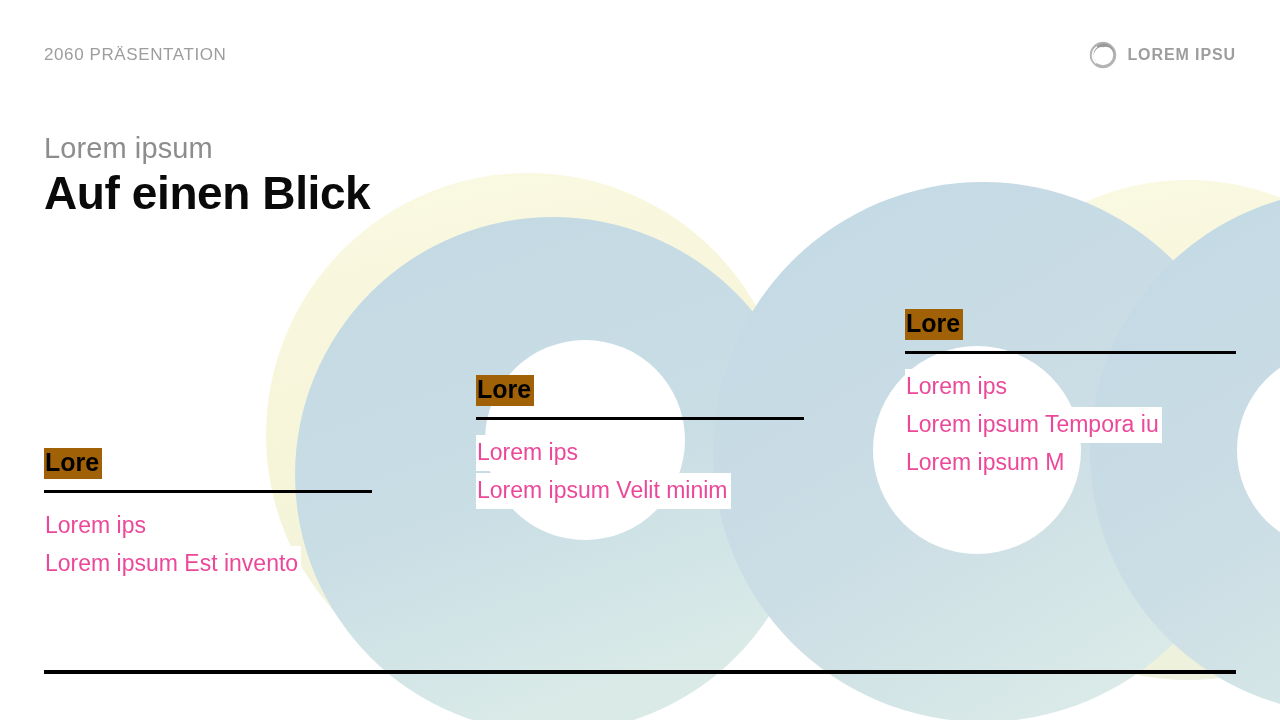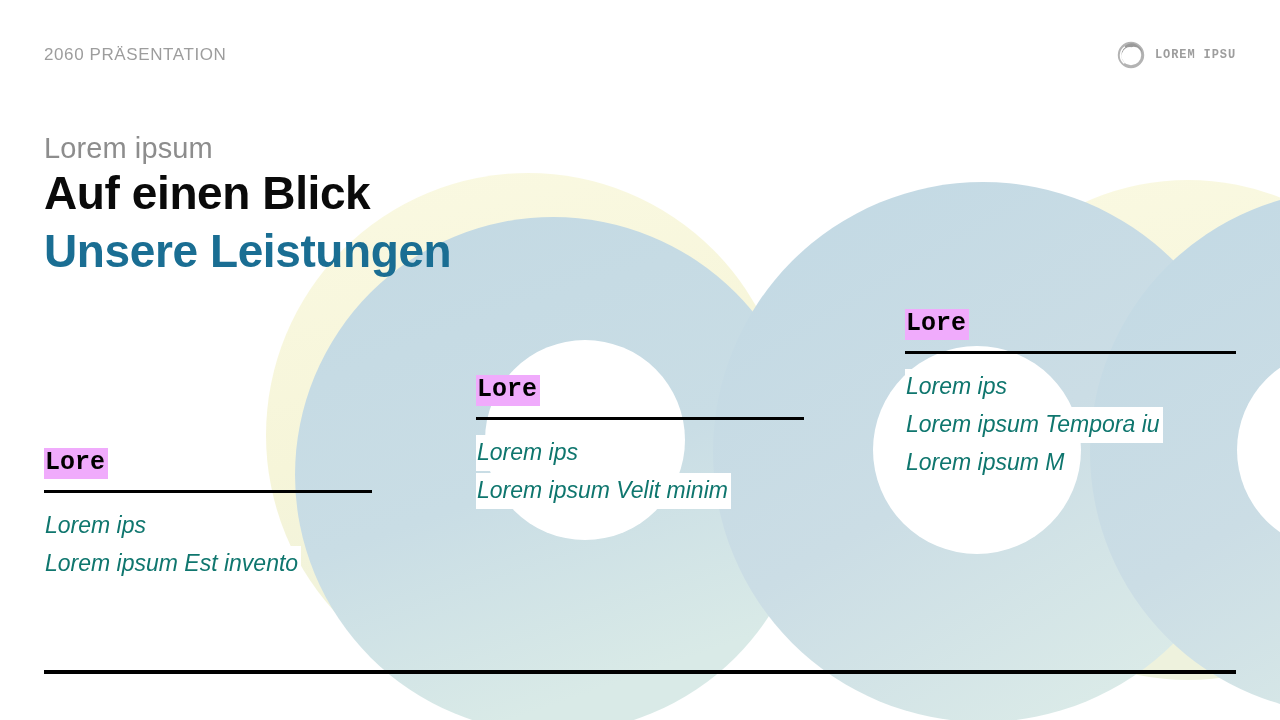--- a/index.html
+++ b/index.html
@@ -43,26 +43,25 @@
     color:#9d9d9d;
     white-space:nowrap;
   }
   .brand {
     display:flex;
     align-items:center;
     gap:9px;
   }
   .brand-mark { display:block; width:30px; height:30px; }
   .brand-name {
-    font-size:12px;
+    font-size:16px;
     font-weight:700;
     letter-spacing:0.9px;
     color:#9d9d9d;
     white-space:nowrap;
-    font-family:Liberation Mono, monospace;
   }
 
   
   .title-block {
     position:absolute;
     left:44px; top:132px;
     z-index:6;
   }
   .eyebrow {
     font-size:29px;
@@ -90,42 +89,40 @@
   
   .col {
     position:absolute;
     z-index:5;
   }
   .col-head {
     font-size:25px;
     font-weight:700;
     color:#000000;
     line-height:1.1;
-    background:#f0abfc;
+    background:#a16207;
     display:inline-block;
     padding:1px 3px 2px 1px;
-    font-family:Liberation Mono, monospace;
   }
   .col-rule {
     height:3px;
     background:#000000;
     margin-top:11px;
   }
   .col-lines { margin-top:15px; }
   .col-line {
     font-size:23px;
     font-weight:400;
-    color:#0f766e;
+    color:#ec4899;
     line-height:1.0;
     background:#ffffff;
     display:inline-block;
     padding:6px 3px 7px 1px;
     margin-bottom:2px;
     white-space:nowrap;
-    font-style:italic;
   }
 
   #col-1 { left:44px; top:448px; width:328px; }
   #col-1 .col-rule { width:328px; }
   #col-2 { left:476px; top:375px; width:328px; }
   #col-2 .col-rule { width:328px; }
   #col-3 { left:905px; top:309px; width:331px; }
   #col-3 .col-rule { width:331px; }
 
   
@@ -188,21 +185,20 @@
         <path d="M 16 3.5 A 12.5 12.5 0 0 1 27.4 20.8 A 9.6 9.6 0 0 0 16 7.6 A 9.6 9.6 0 0 0 9.2 24.4 A 12.5 12.5 0 0 1 16 3.5 Z" fill="#9a9a9a"></path>
         <path d="M 9.6 7.2 A 11 11 0 0 0 9.0 24.9" fill="none" stroke="#ffffff" stroke-width="1.6"></path>
       </svg>
       <div class="brand-name">LOREM IPSU</div>
     </div>
   </div>
 
   <div class="title-block">
     <div class="eyebrow">Lorem ipsum</div>
     <div class="headline">Auf einen Blick</div>
-    <div class="subhead">Unsere Leistungen</div>
   </div>
 
   <div class="col" id="col-1">
     <div class="col-head">Lore</div>
     <div class="col-rule"></div>
     <div class="col-lines">
       <div><span class="col-line">Lorem ips</span></div>
       <div><span class="col-line">Lorem ipsum Est invento</span></div>
     </div>
   </div>

